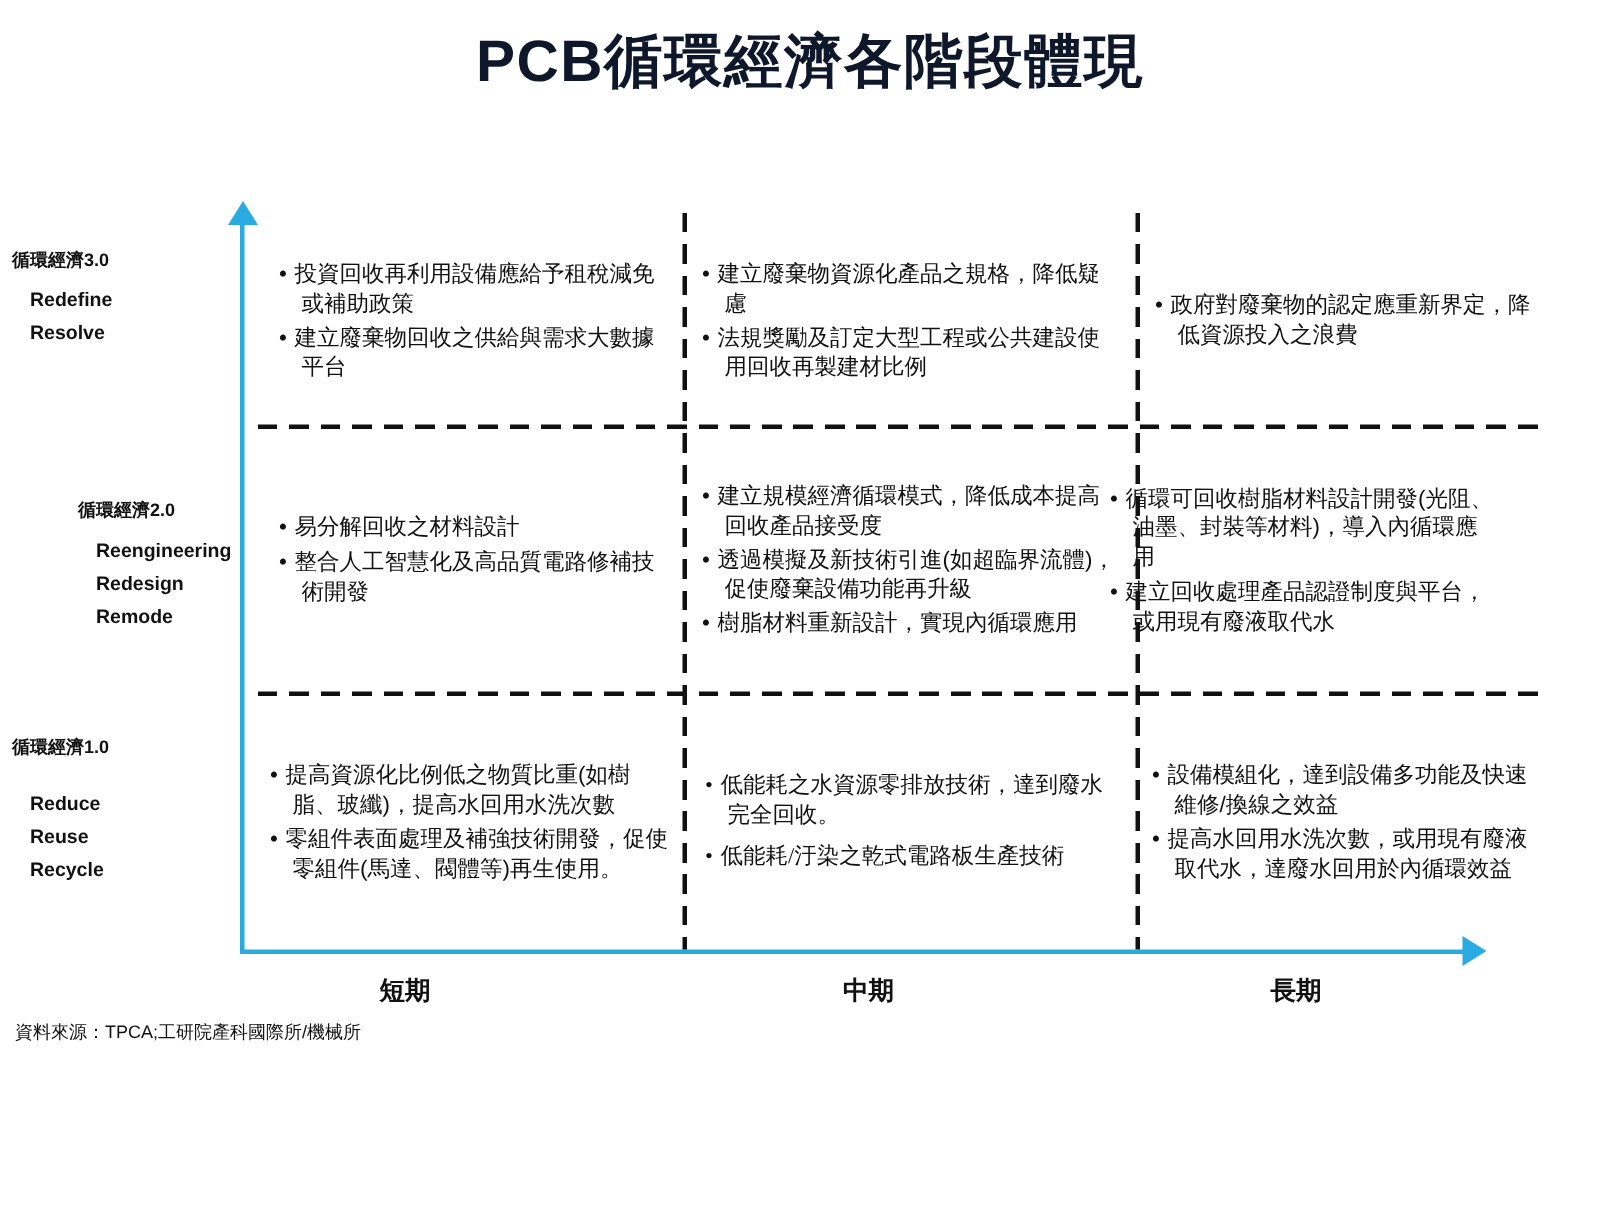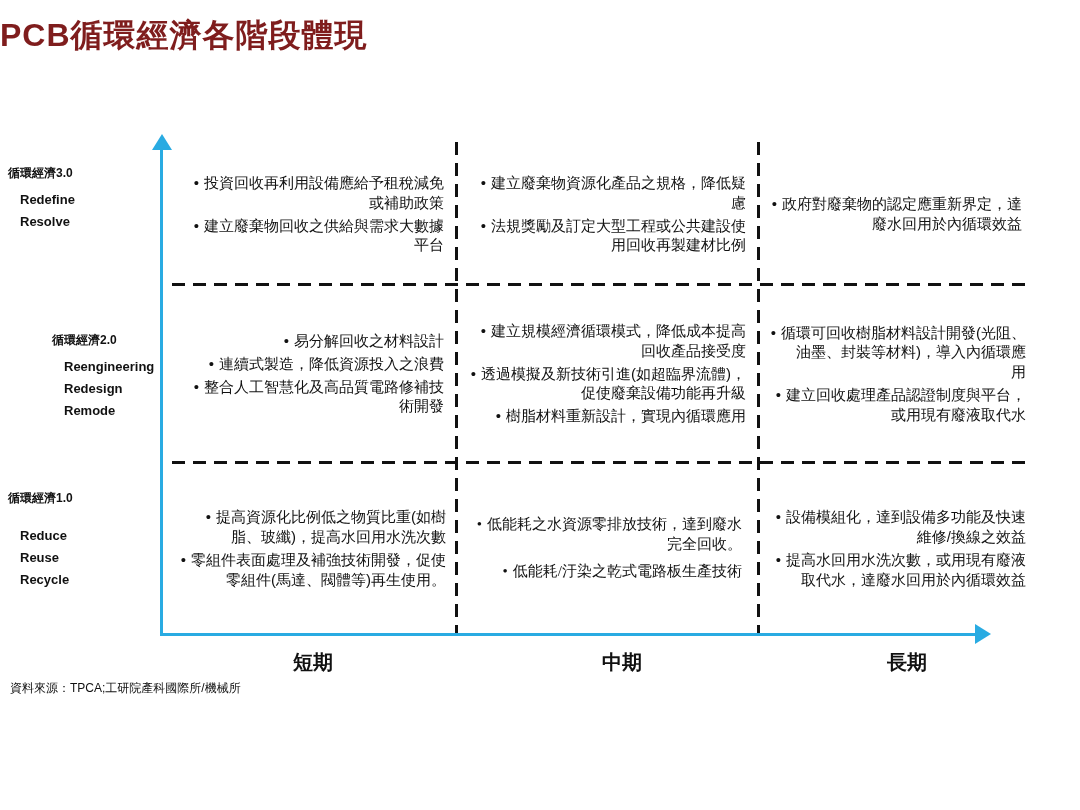--- a/index.html
+++ b/index.html
@@ -2,22 +2,22 @@
 <html><head>
 <meta charset="utf-8">
 <style>
   html, body { margin:0; padding:0; background:#ffffff; }
   .slide {
     position:relative; width:1080px; height:810px; background:#ffffff;
     font-family:"Liberation Sans","DejaVu Sans",sans-serif; color:#111;
     overflow:hidden;
   }
   .title {
-    position:absolute; top:14px; left:0; width:100%; text-align:left;
-    font-size:32px; font-weight:800; color:#7f1d1d; letter-spacing:1px;
+    position:absolute; top:14px; left:0; width:100%; text-align:center;
+    font-size:39px; font-weight:800; color:#0f172a; letter-spacing:1px;
   }
   
   .axis { position:absolute; background:#29abe2; }
   .y-line { left:160px; top:148px; width:3px; height:487px; }
   .x-line { left:160px; top:633px; width:818px; height:3px; }
   .arrow { position:absolute; width:0; height:0; }
   .y-arrow { left:152px; top:134px; border-left:10px solid transparent; border-right:10px solid transparent; border-bottom:16px solid #29abe2; }
   .x-arrow { left:975px; top:624px; border-top:10px solid transparent; border-bottom:10px solid transparent; border-left:16px solid #29abe2; }
   
   .h-div { position:absolute; left:172px; width:858px; height:3px;
@@ -33,36 +33,36 @@
   .row-label .zh { font-size:12px; }
   .row-label .en { font-size:13px; padding-left:12px; line-height:22px; }
   .en-group { margin-top:7px; }
   .en-group.wide { margin-top:18px; }
   .rl-3 { top:165px; }
   .rl-2 { top:332px;margin-left:44px; }
   .rl-1 { top:490px; }
   
   .cell { position:absolute; display:flex; flex-direction:column; justify-content:center;
     font-size:15px; line-height:1.32; }
-  .cell ul { margin:0; padding:0; list-style:none;text-align:right; }
+  .cell ul { margin:0; padding:0; list-style:none; }
   .cell li { padding-left:15px; text-indent:-15px; margin:3px 0; }
   .cell li::before { content:"•"; padding-right:5px; }
   .cell.spread li { margin:8px 0;font-family:Liberation Serif, serif; }
   #c00 { left:186px; top:145px; width:258px; height:138px; }
   #c01 { left:468px; top:145px; width:278px; height:138px; }
   #c02 { left:770px; top:145px; width:252px; height:138px; }
   #c10 { left:186px; top:288px; width:258px; height:171px; }
   #c11 { left:468px; top:288px; width:278px; height:171px; }
-  #c12 { left:768px; top:288px; width:258px; height:171px; }
+  #c12 { left:740px; top:288px; width:258px; height:171px; }
   #c20 { left:180px; top:466px; width:266px; height:165px; }
   #c21 { left:470px; top:466px; width:272px; height:165px; }
   #c22 { left:768px; top:466px; width:258px; height:165px; }
   
-  .x-label { position:absolute; top:649px; width:80px; text-align:right;
-    font-size:20px; font-weight:bold; }
+  .x-label { position:absolute; top:649px; width:80px; text-align:left;
+    font-size:17px; font-weight:bold; }
   .xl-1 { left:253px; }
   .xl-2 { left:562px; }
   .xl-3 { left:847px; }
   .source { position:absolute; left:10px; top:680px; font-size:12px; }
 </style>
 </head>
 <body>
 
 <div class="slide">
 
@@ -109,28 +109,27 @@
     </ul>
   </div>
   <div class="cell" id="c01">
     <ul>
       <li>建立廢棄物資源化產品之規格，降低疑慮</li>
       <li>法規獎勵及訂定大型工程或公共建設使用回收再製建材比例</li>
     </ul>
   </div>
   <div class="cell" id="c02">
     <ul>
-      <li>政府對廢棄物的認定應重新界定，達廢水回用於內循環效益</li>
+      <li>政府對廢棄物的認定應重新界定，降低資源投入之浪費</li>
     </ul>
   </div>
 
   <div class="cell" id="c10">
     <ul>
       <li>易分解回收之材料設計</li>
-      <li>連續式製造，降低資源投入之浪費</li>
       <li>整合人工智慧化及高品質電路修補技術開發</li>
     </ul>
   </div>
   <div class="cell" id="c11">
     <ul>
       <li>建立規模經濟循環模式，降低成本提高回收產品接受度</li>
       <li>透過模擬及新技術引進(如超臨界流體)，促使廢棄設備功能再升級</li>
       <li>樹脂材料重新設計，實現內循環應用</li>
     </ul>
   </div>

